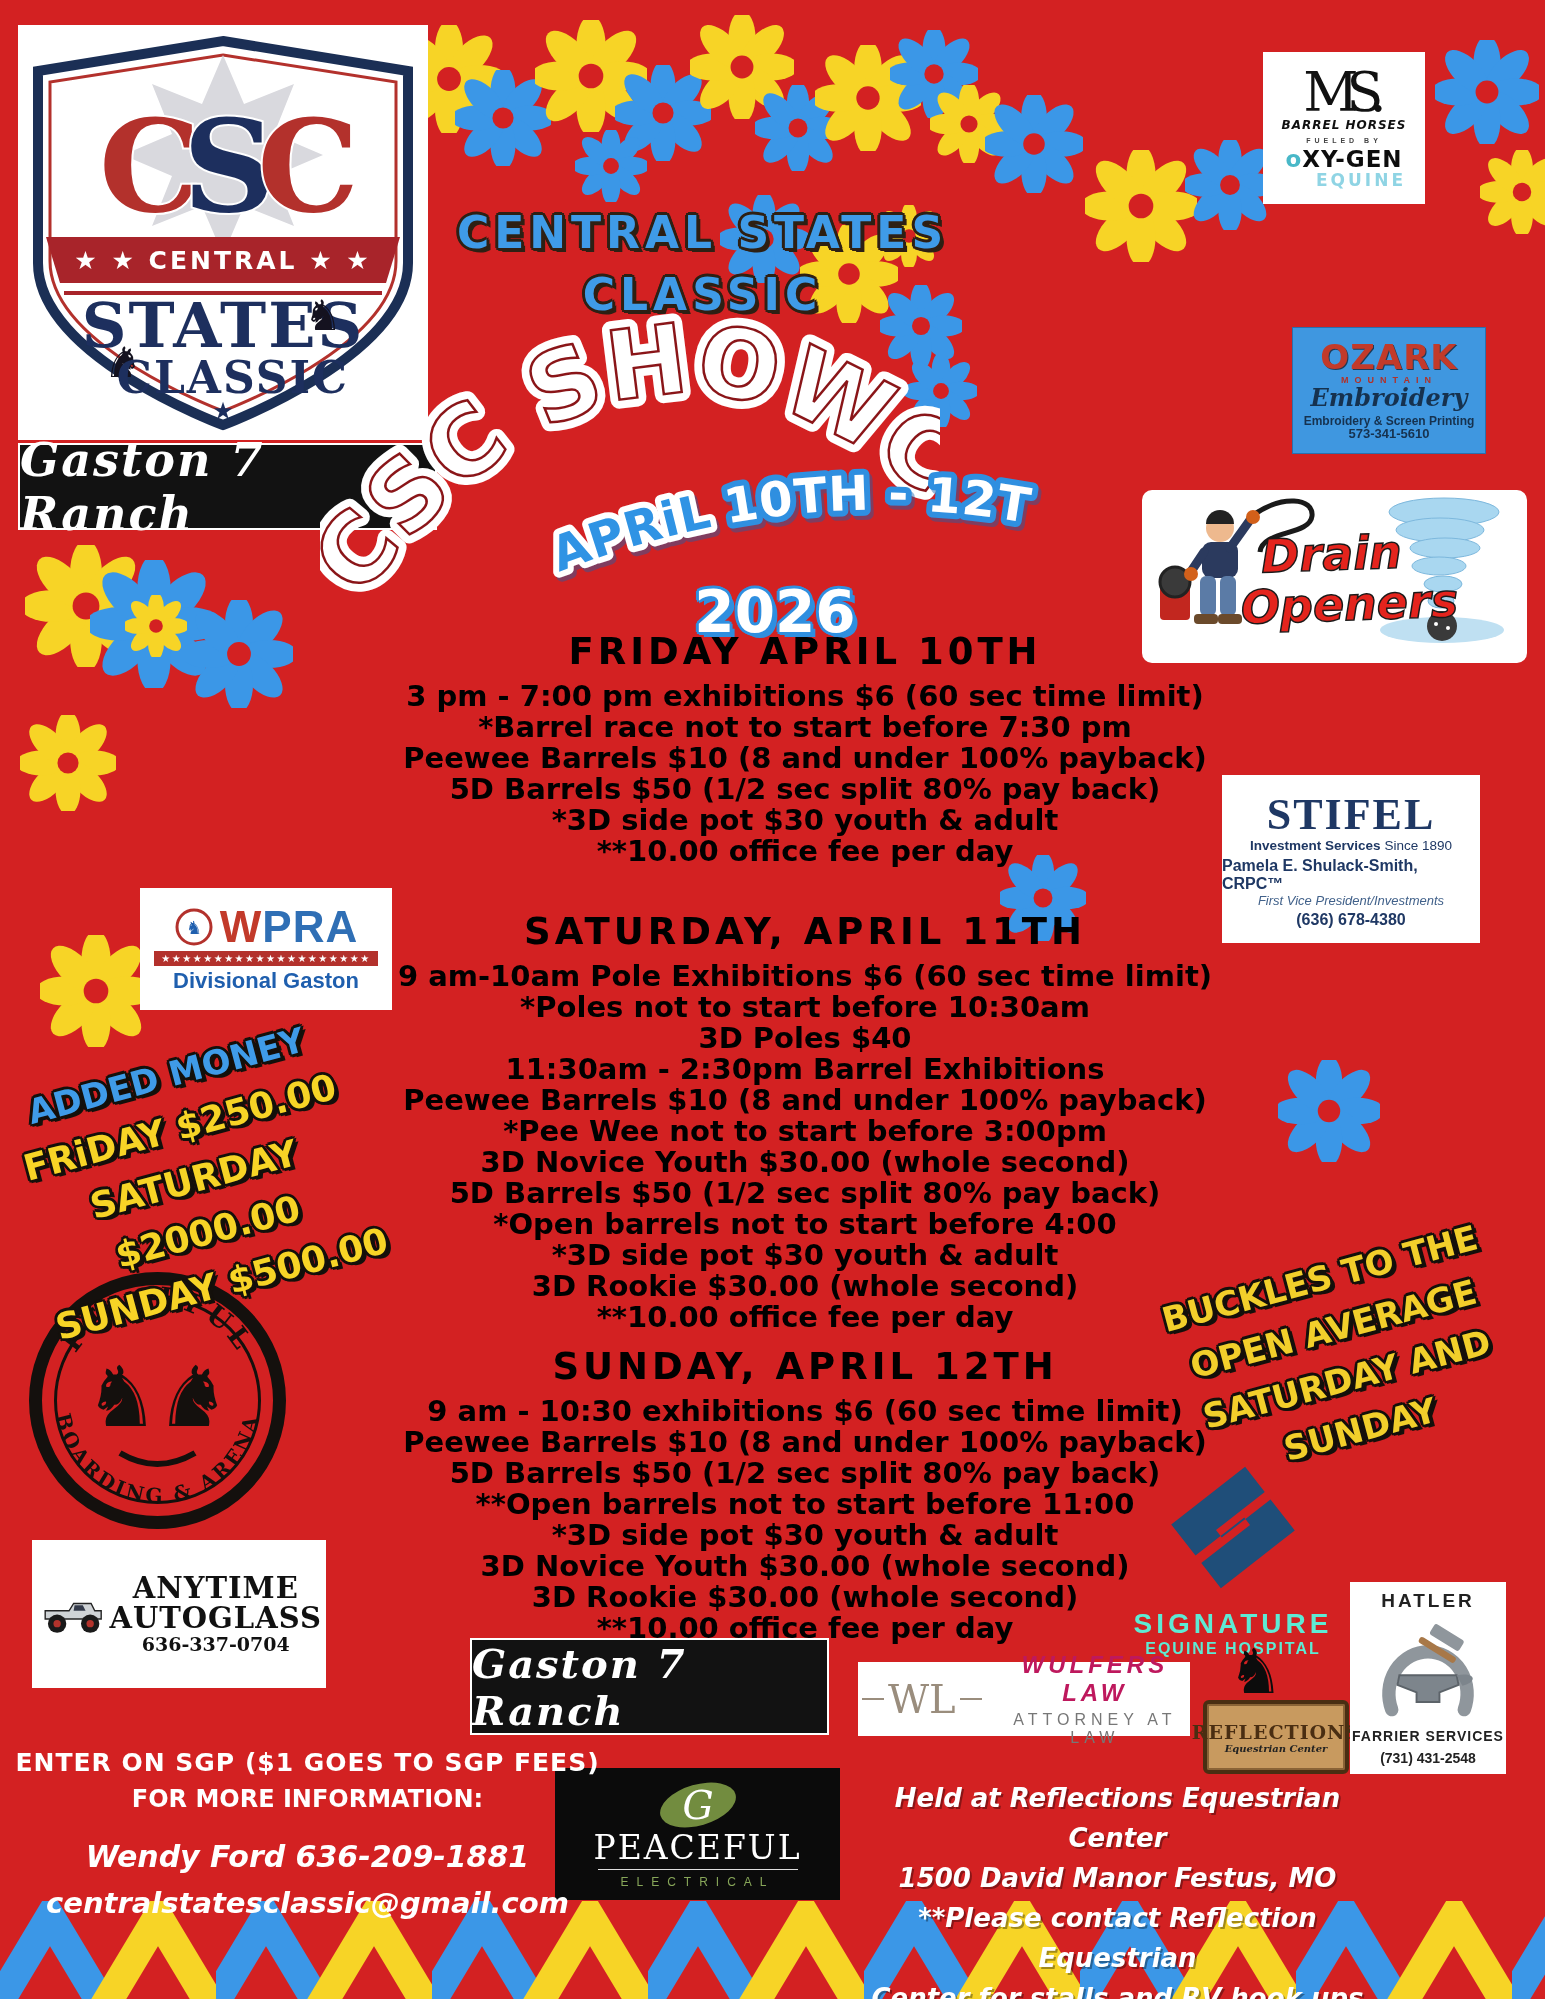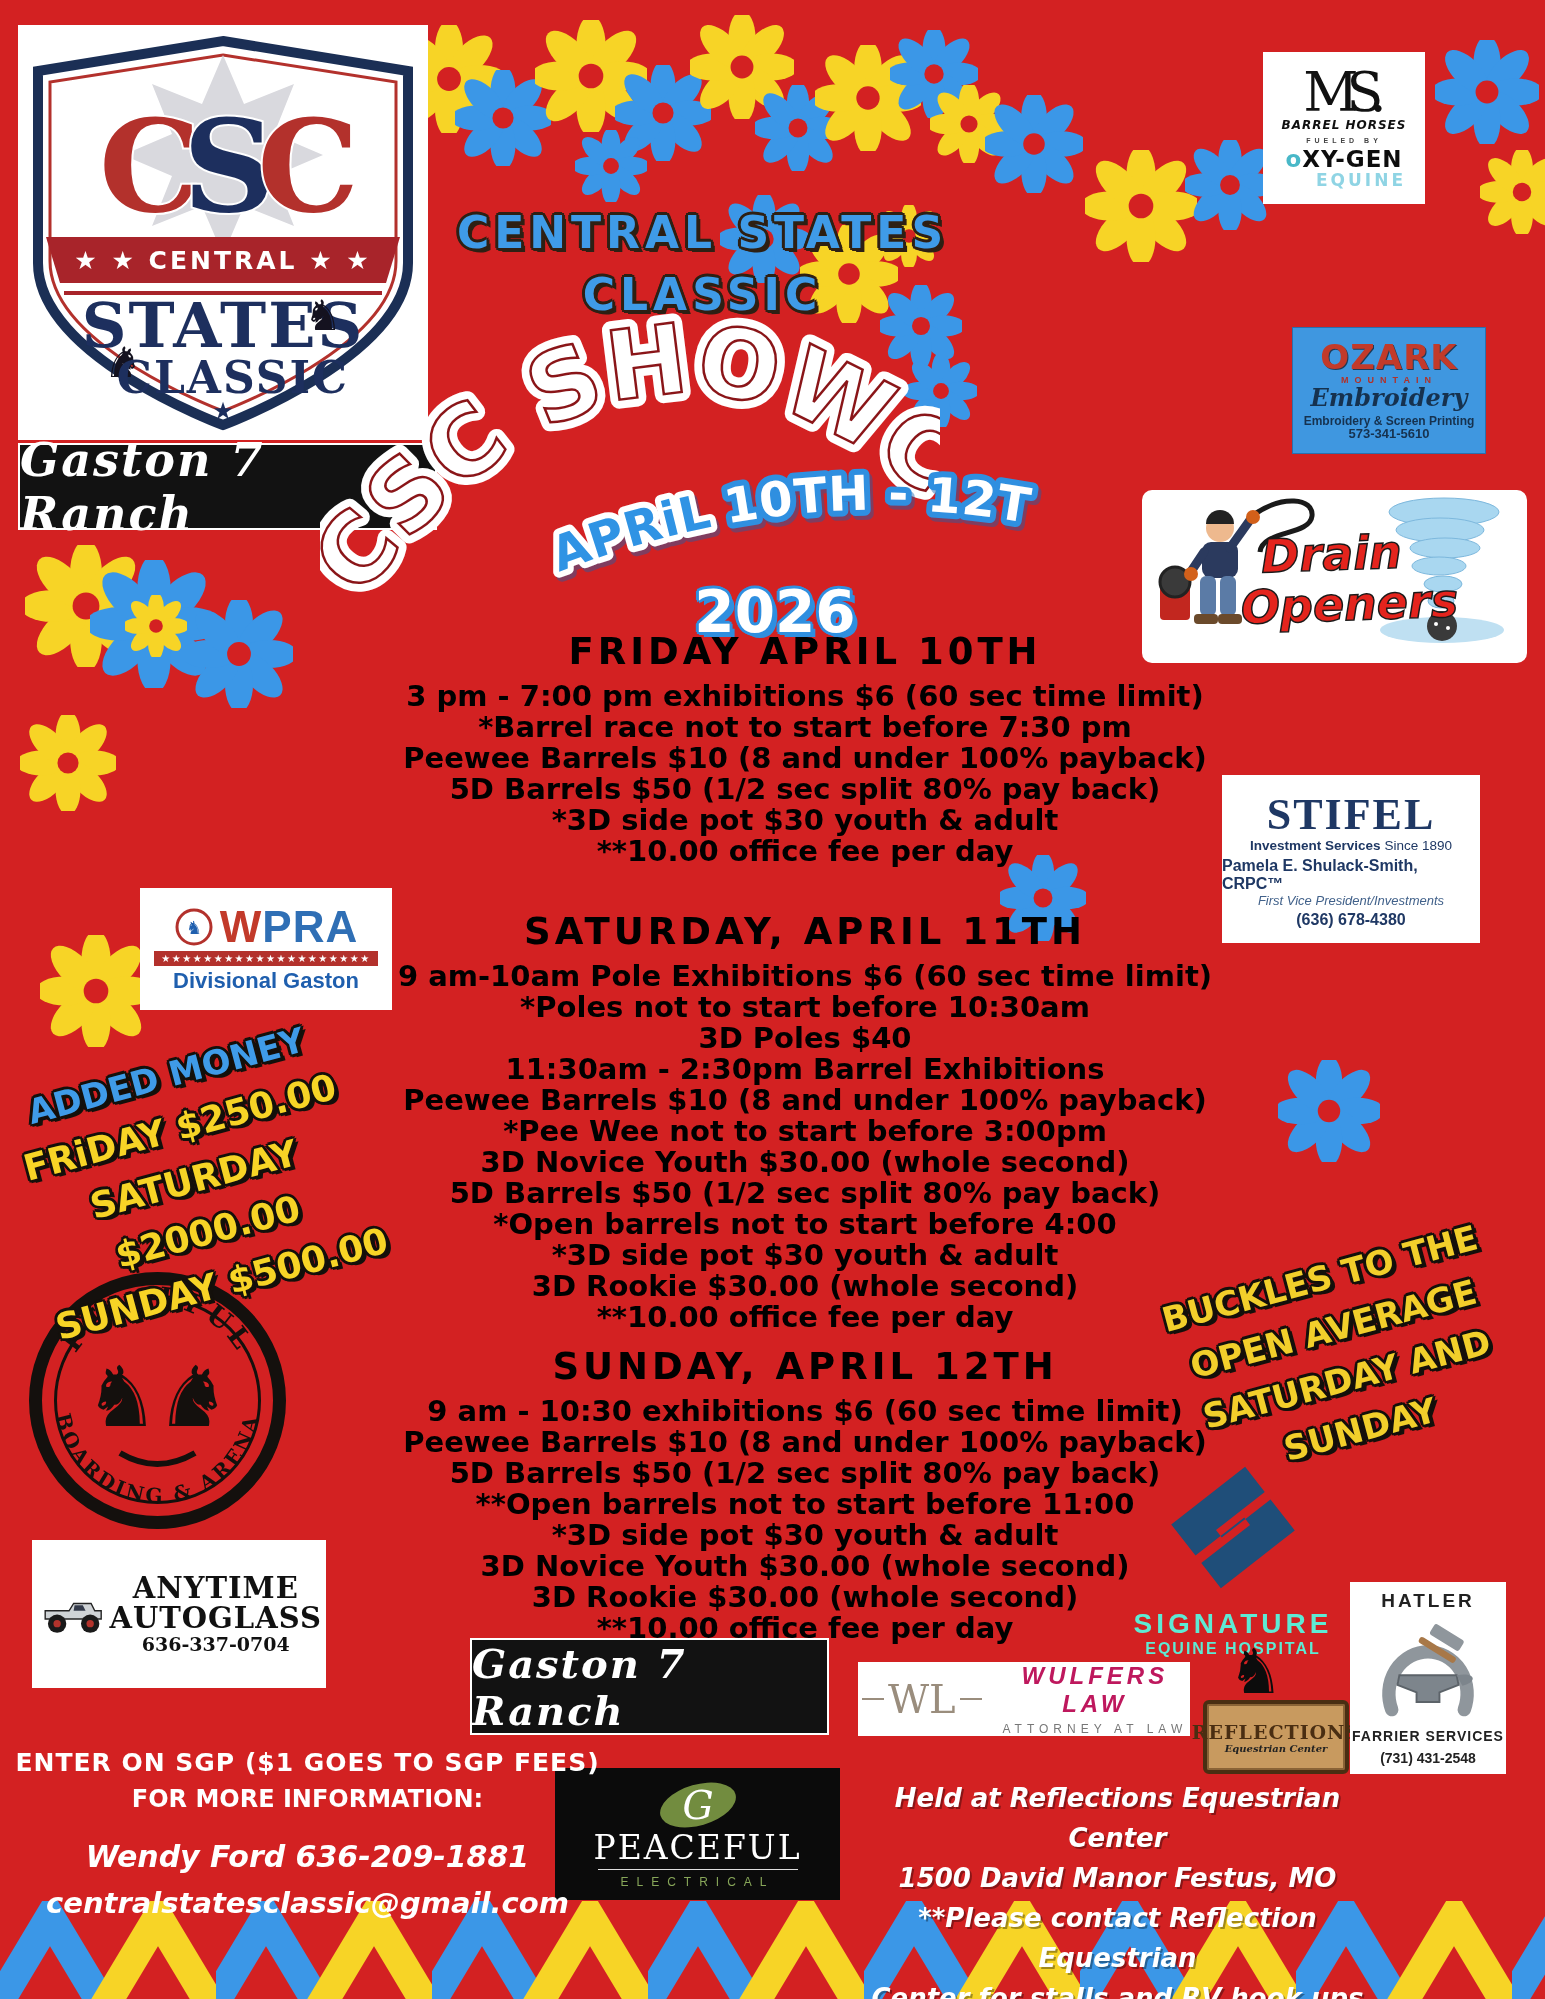--- a/index.html
+++ b/index.html
@@ -84,21 +84,21 @@
 
   .sig-block{left:1108px;top:1455px;width:250px;text-align:center;color:#5eead4;}
   .sig-name{font-family:"Liberation Sans",sans-serif;font-weight:bold;font-size:28px;letter-spacing:4px;margin-top:4px;}
   .sig-sub{font-family:"Liberation Sans",sans-serif;font-weight:bold;font-size:16px;letter-spacing:2px;}
 
   .wulfers{left:858px;top:1662px;width:332px;height:74px;display:flex;align-items:center;justify-content:center;gap:14px;}
   .wl-mono{display:flex;align-items:center;color:#9a8d7d;font-family:"DejaVu Serif",serif;font-size:40px;}
   .wl-mono::before,.wl-mono::after{content:"";width:22px;height:2px;background:#9a8d7d;margin:0 4px;}
   .wf-col{text-align:center;}
   .wf-name{font-family:"Liberation Sans",sans-serif;font-weight:bold;font-size:24px;letter-spacing:4px;color:#be185d;font-style:italic;}
-  .wf-sub{font-size:12px;letter-spacing:5px;color:#777;margin-top:4px;}
+  .wf-sub{font-size:16px;letter-spacing:5px;color:#777;margin-top:4px;}
 
   .refl-sign{left:1203px;top:1700px;width:138px;height:66px;background:#c89a5f;border:4px solid #4a2e12;border-radius:6px;
              box-shadow:inset 0 0 0 2px #8a6336;display:flex;flex-direction:column;align-items:center;justify-content:center;}
   .refl-name{font-family:"DejaVu Serif",serif;font-weight:bold;font-size:19px;color:#4a2e12;letter-spacing:1px;}
   .refl-sub{font-family:"DejaVu Serif",serif;font-style:italic;font-weight:bold;font-size:10px;color:#222;}
   .refl-horse{left:1228px;top:1642px;font-size:62px;color:#0c0c0c;line-height:60px;}
 
   .hatler{left:1350px;top:1582px;width:156px;height:192px;display:flex;flex-direction:column;align-items:center;justify-content:space-between;padding:8px 0;box-sizing:border-box;}
   .ht-name{font-family:"Liberation Sans",sans-serif;font-weight:bold;font-size:19px;letter-spacing:3px;color:#222;}
   .ht-sub{font-family:"Liberation Sans",sans-serif;font-weight:bold;font-size:14px;letter-spacing:1px;color:#222;}

